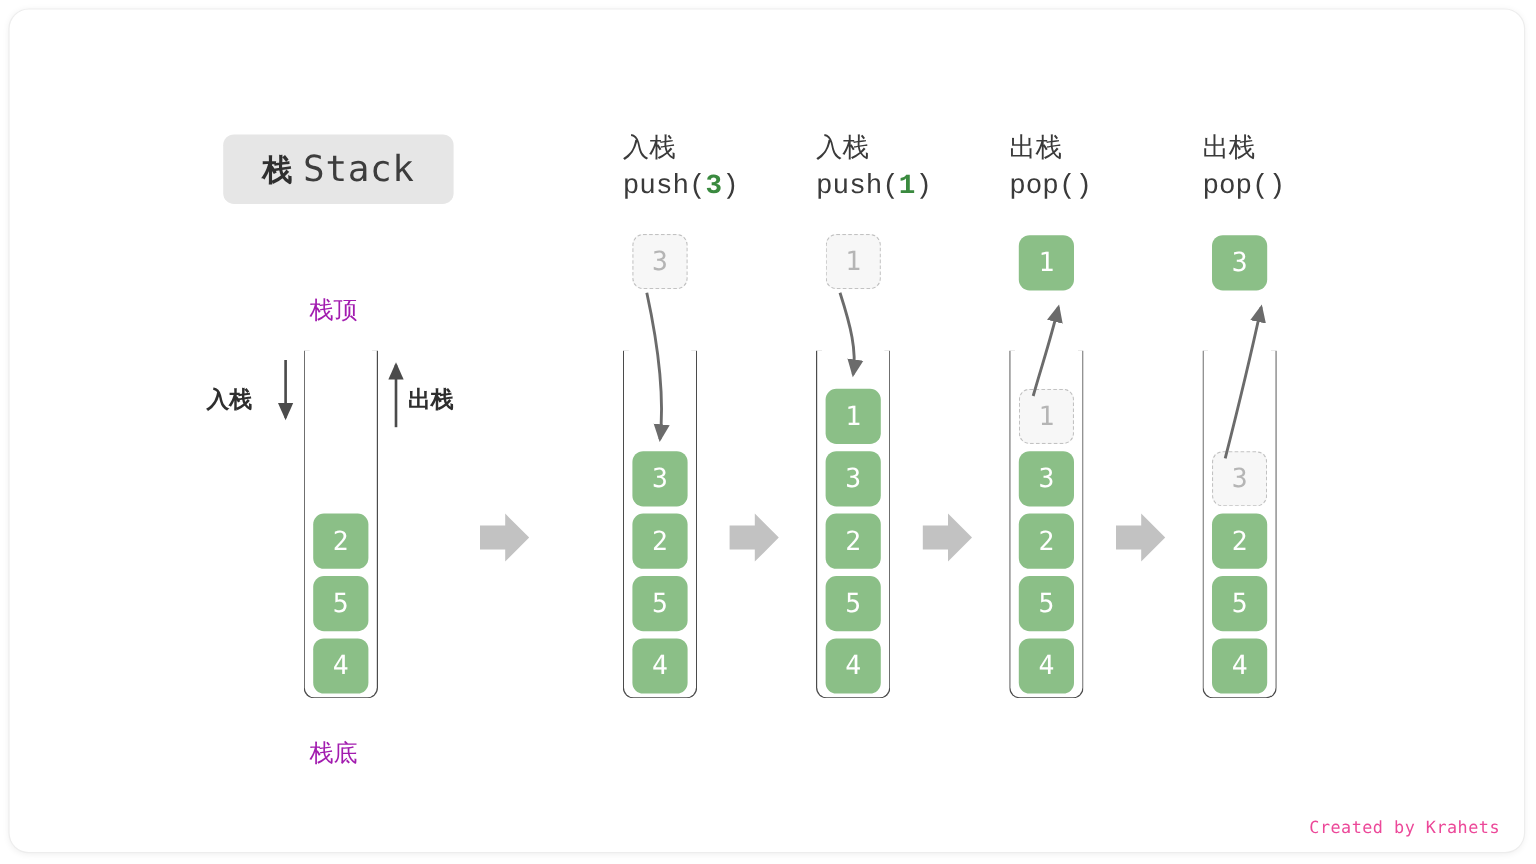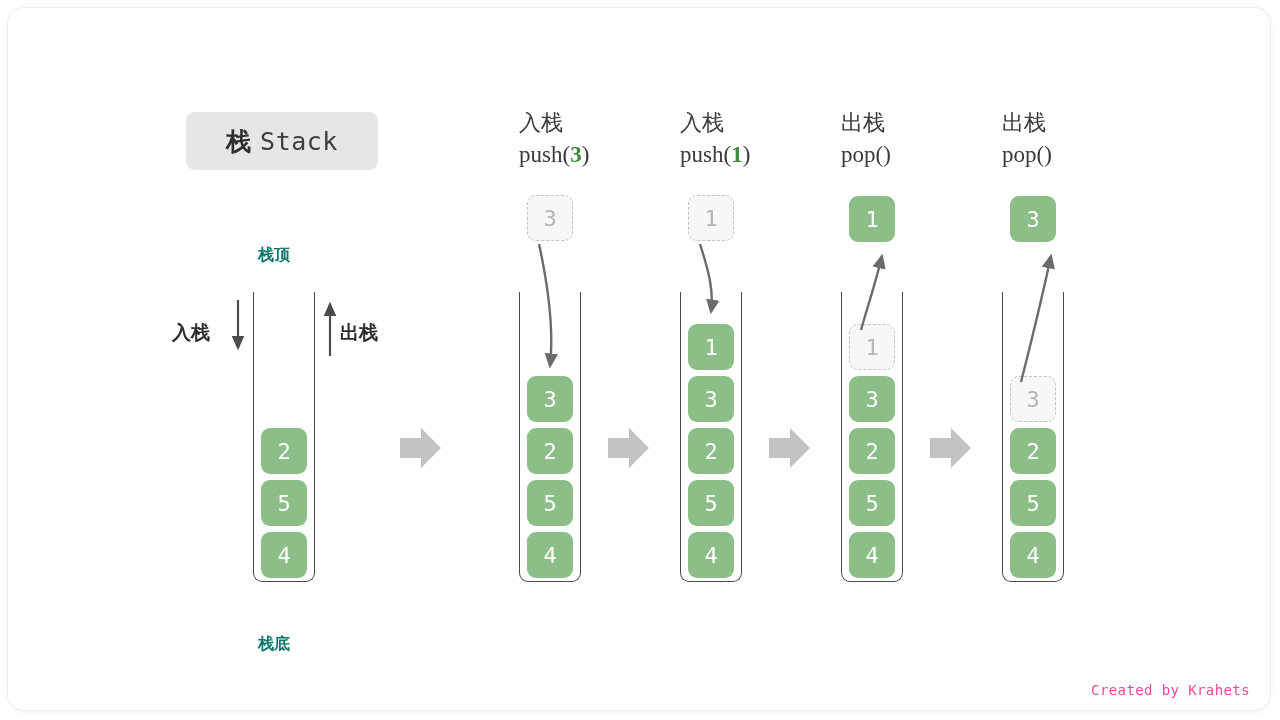--- a/index.html
+++ b/index.html
@@ -43,39 +43,39 @@
     gap: 9px;
   }
   .title-cn {
     font-family: "Liberation Sans", sans-serif;
     font-size: 25px;
     font-weight: bold;
     color: #2f2f2f;
   }
   .title-en {
     font-family: "DejaVu Sans Mono", monospace;
-    font-size: 25px;
+    font-size: 30px;
     color: #3d3d3d;
     letter-spacing: 0.5px;
   }
 
   
   .col-head {
     position: absolute;
     text-align: left;
     white-space: nowrap;
   }
   .col-head .cn {
     font-family: "Liberation Sans", sans-serif;
     font-size: 22px;
     color: #3a3a3a;
     line-height: 30px;
   }
   .col-head .code {
-    font-family: Liberation Serif, serif;
+    font-family: Liberation Mono, monospace;
     font-size: 23px;
     color: #3a3a3a;
     line-height: 34px;
   }
   .col-head .code .arg {
     color: #3a8a3f;
     font-weight: bold;
   }
 
   
@@ -152,23 +152,23 @@
     position: absolute;
     font-family: "Liberation Sans", sans-serif;
     font-size: 19px;
     font-weight: bold;
     color: #2e2e2e;
     white-space: nowrap;
   }
   .tb-label {
     position: absolute;
     font-family: "Liberation Sans", sans-serif;
-    font-size: 16px;
-    font-weight: bold;
-    color: #0f766e;
+    font-size: 20px;
+    font-weight: normal;
+    color: #a21caf;
     white-space: nowrap;
   }
 
   
   .footer {
     position: absolute;
     right: 30px;
     bottom: 22px;
     font-family: "DejaVu Sans Mono", monospace;
     font-size: 14px;
@@ -190,21 +190,21 @@
 
 <div id="canvas">
   <div class="card"></div>
 
   <div class="title-badge">
     <span class="title-cn">栈</span>
     <span class="title-en">Stack</span>
   </div>
 
   <div class="tb-label" style="left:258px; top:245px;">栈顶</div>
-  <div class="tb-label" style="left:258px; top:634px;">栈底</div>
+  <div class="tb-label" style="left:258px; top:614px;">栈底</div>
   <div class="side-label" style="left:172px; top:320px;">入栈</div>
   <div class="side-label" style="left:340px; top:320px;">出栈</div>
 
   <div class="stack-wrap" id="base-stack" style="left:253px; top:292px; width:62px; height:290px;">
     <div class="stack-u"></div>
     <div class="cells">
         <div class="cell">4</div>
         <div class="cell">5</div>
         <div class="cell">2</div>
       </div>

